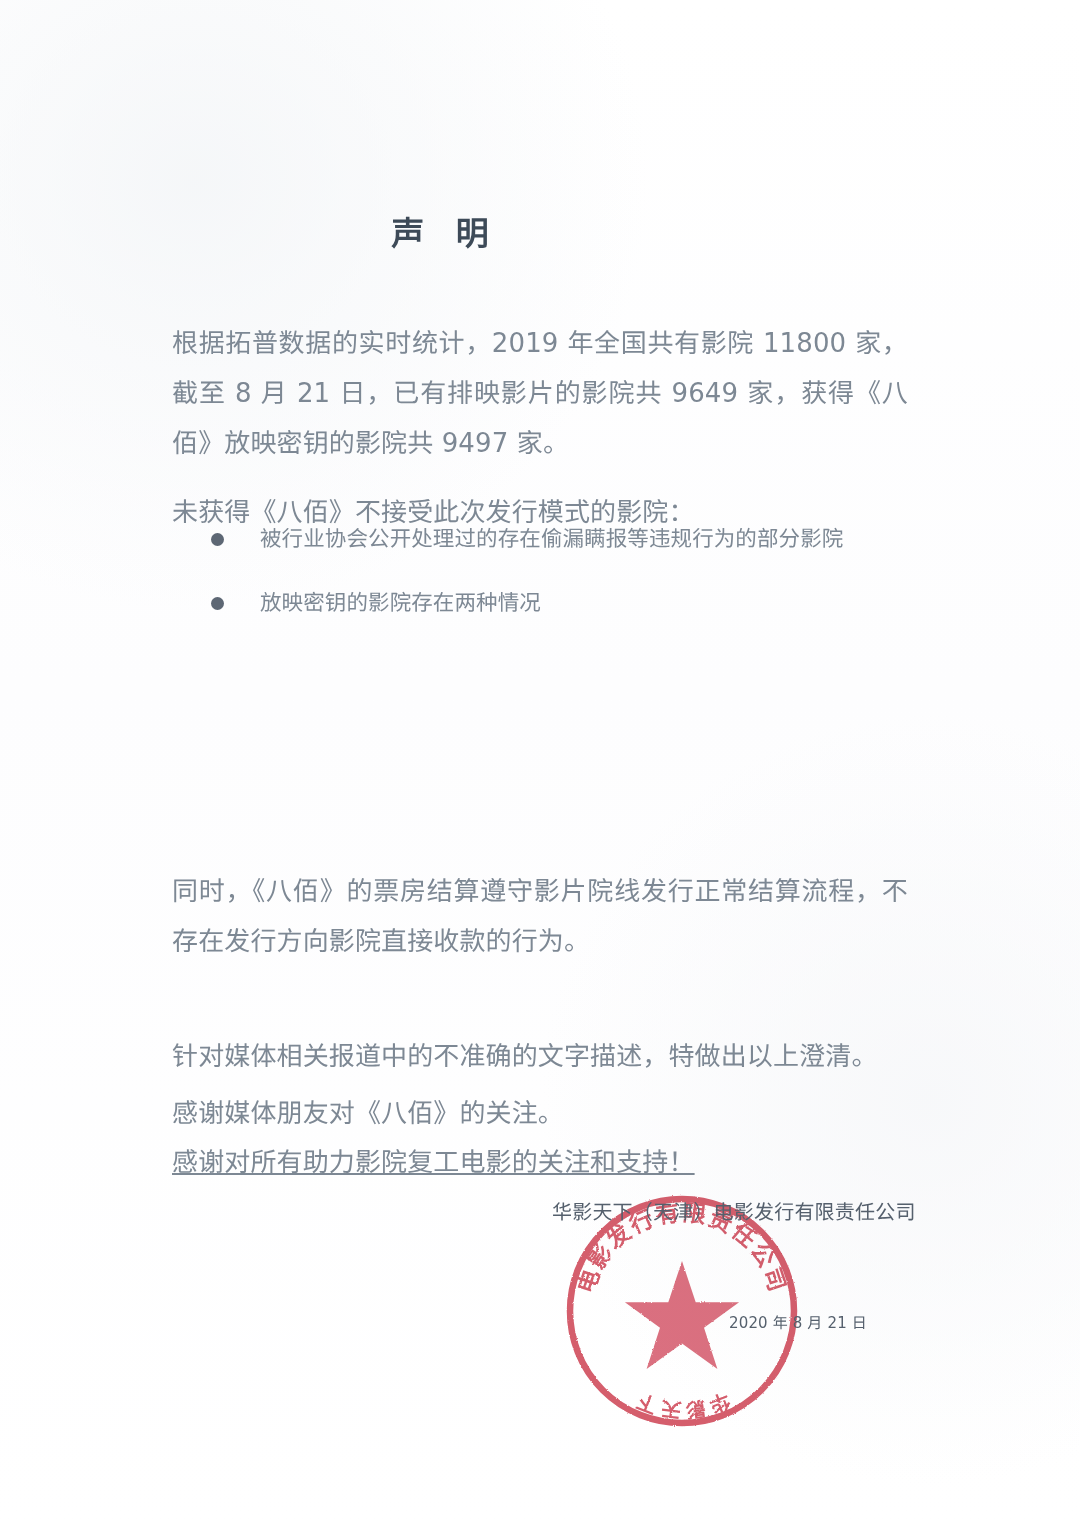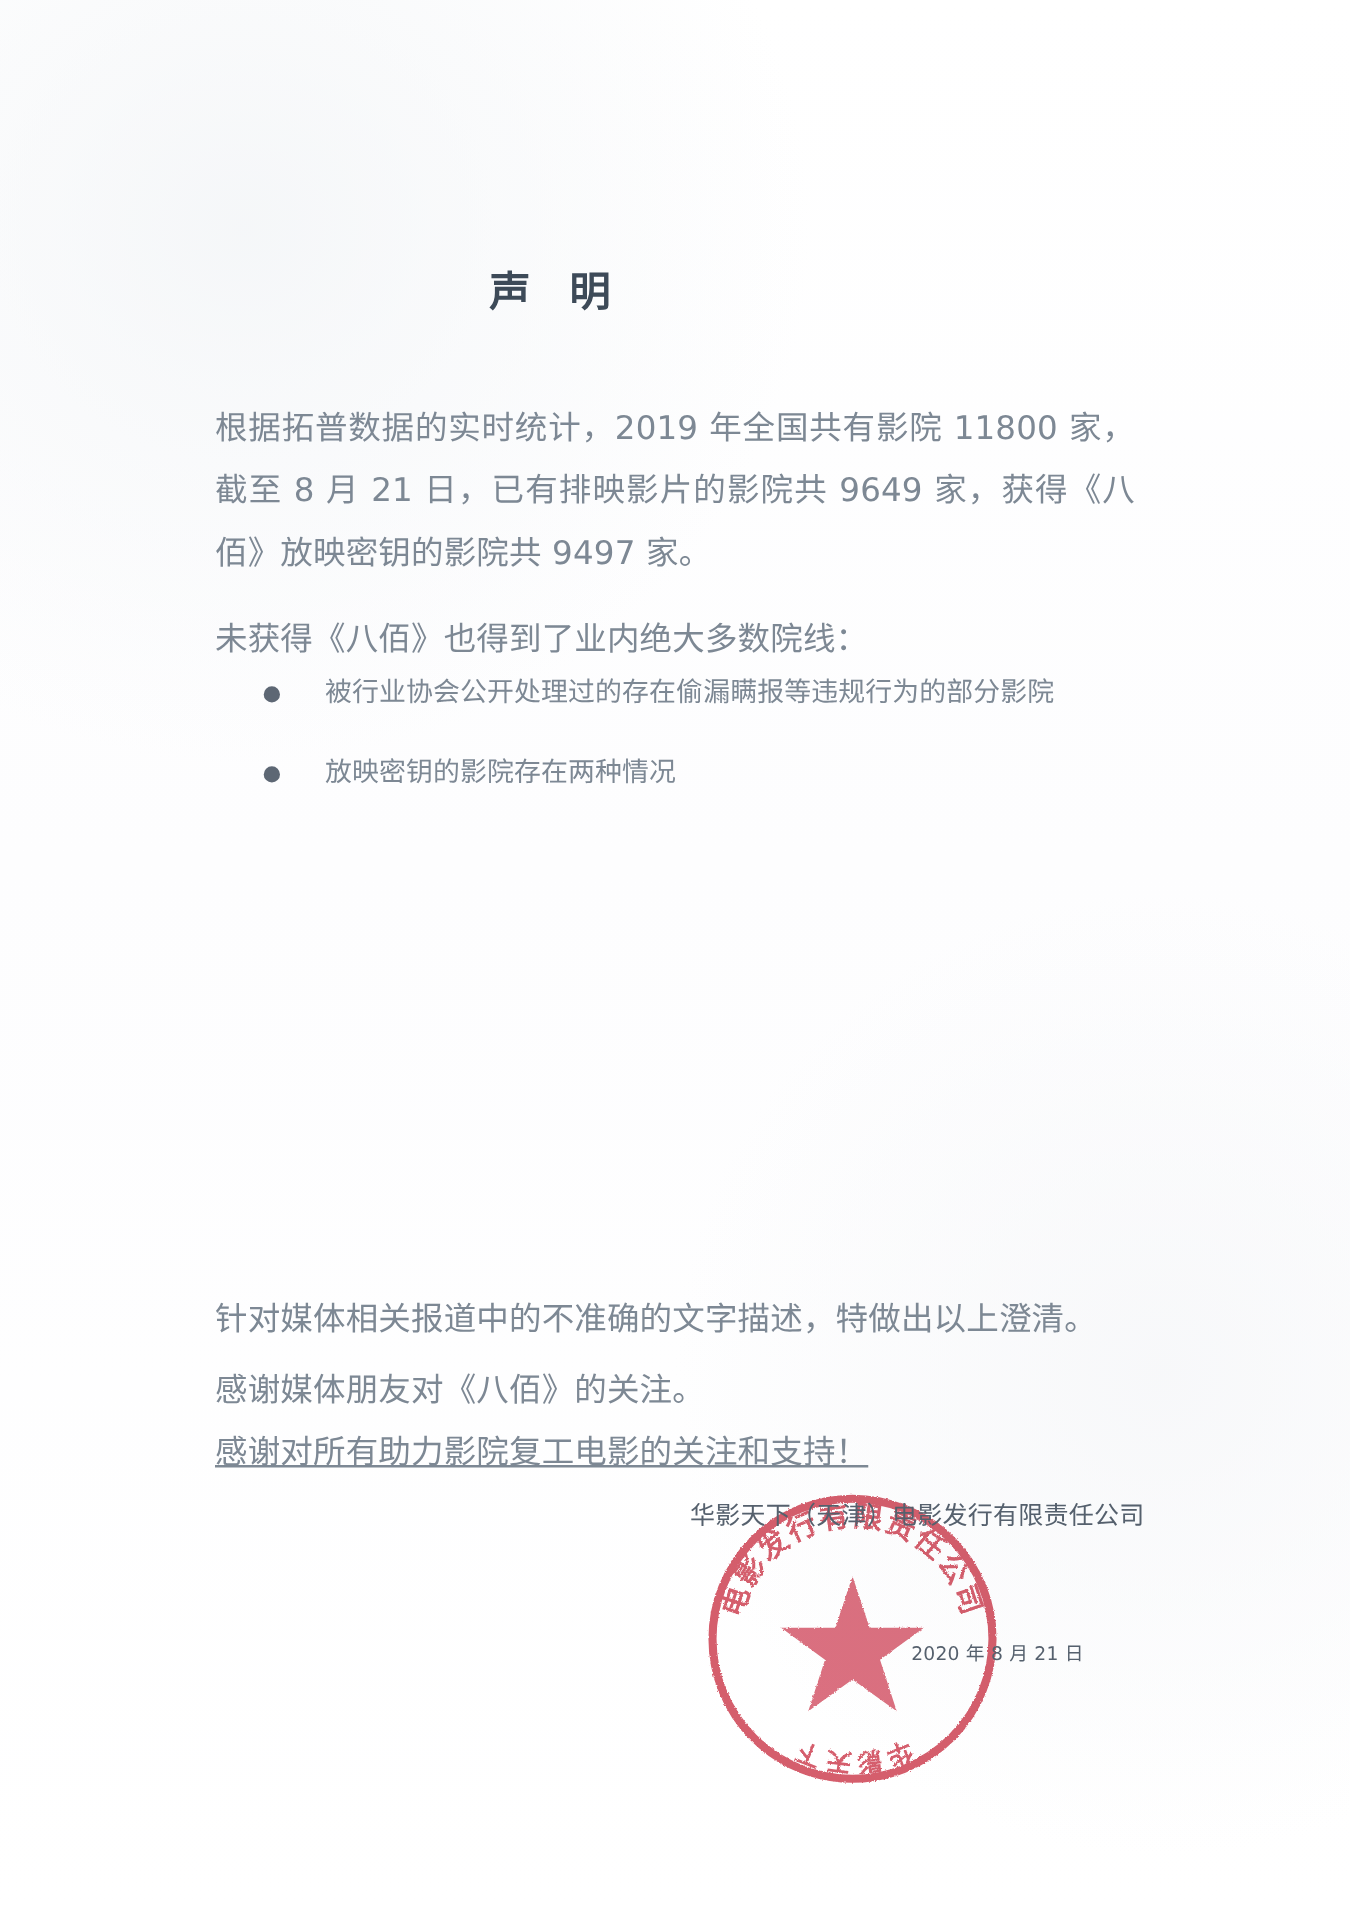--- a/index.html
+++ b/index.html
@@ -62,21 +62,21 @@
   .p3  { top: 705px; }
   .p4  { top: 866px; }
   .p5  { top: 1031px; }
   .p6  { top: 1088px; }
   .p7  { top: 1137px; text-decoration: underline; }
 
   .bullets {
     position: absolute;
     left: 208px;
     width: 700px;
-    top: 540px;
+    top: 524px;
     margin: 0;
     padding: 0;
     list-style: none;
   }
   .bullets li {
     position: relative;
     padding-left: 52px;
     color: #7d8894;
     font-size: 21.5px;
     line-height: 30px;
@@ -151,35 +151,38 @@
 
   <div class="scan-tint"></div>
 
   <div class="doc-title">声  明</div>
 
   <div class="body-block p1 indent">
     <span>根据拓普数据的实时统计，2019 年全国共有影院 11800 家，截至 8 月 21 日，已有排映影片的影院共 9649 家，获得《八佰》放映密钥的影院共 9497 家。</span>
   </div>
 
   <div class="body-block p2 indent">
-    <span>未获得《八佰》也得到了业内绝大多数院线：</span>
+    <span>未获得《八佰》不接受此次发行模式的影院：</span>
   </div>
 
   <ul class="bullets">
     <li>
       <span class="bullet-dot"></span>
       <span>被行业协会公开处理过的存在偷漏瞒报等违规行为的部分影院</span>
     </li>
     <li>
       <span class="bullet-dot"></span>
       <span>放映密钥的影院存在两种情况</span>
     </li>
   </ul>
 
 
+  <div class="body-block p4 indent">
+    <span>同时，《八佰》的票房结算遵守影片院线发行正常结算流程，不存在发行方向影院直接收款的行为。</span>
+  </div>
 
   <div class="body-block p5">
     <span>针对媒体相关报道中的不准确的文字描述，特做出以上澄清。</span>
   </div>
 
   <div class="body-block p6">
     <span>感谢媒体朋友对《八佰》的关注。</span>
   </div>
 
   <div class="body-block p7">

